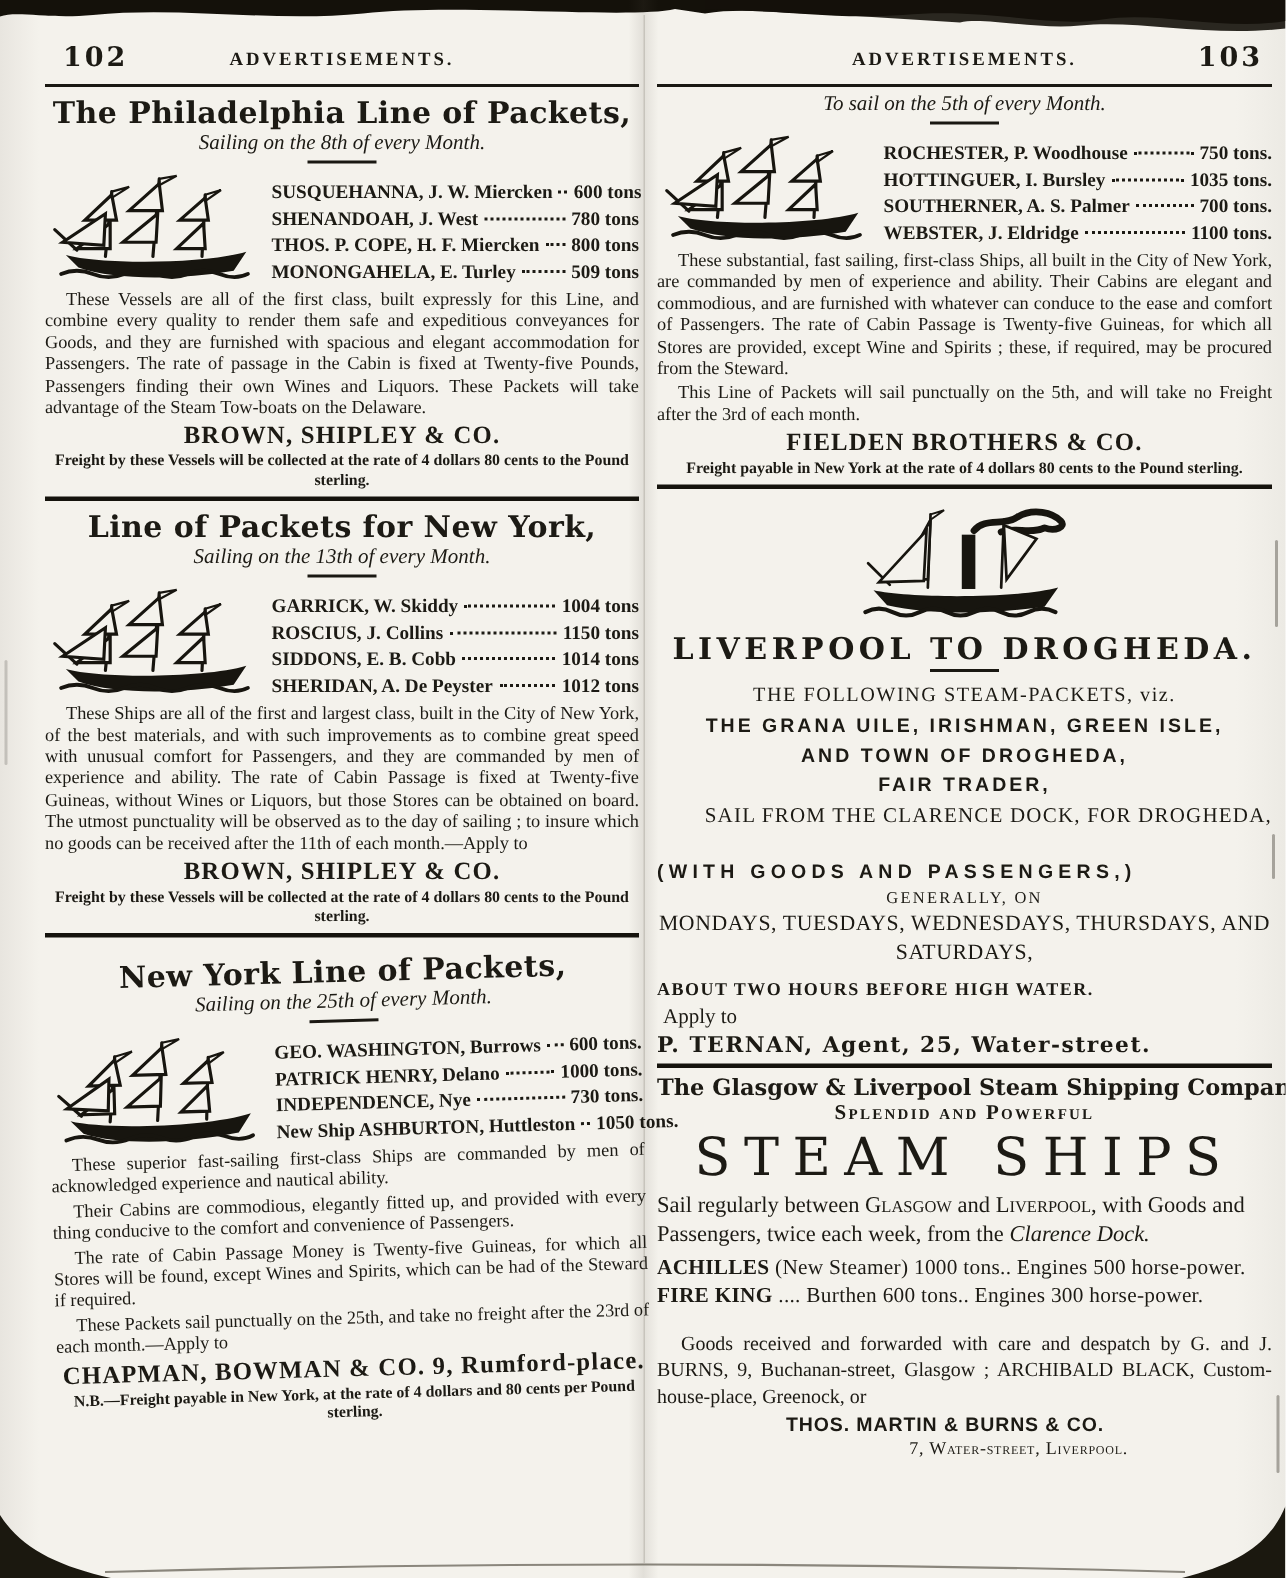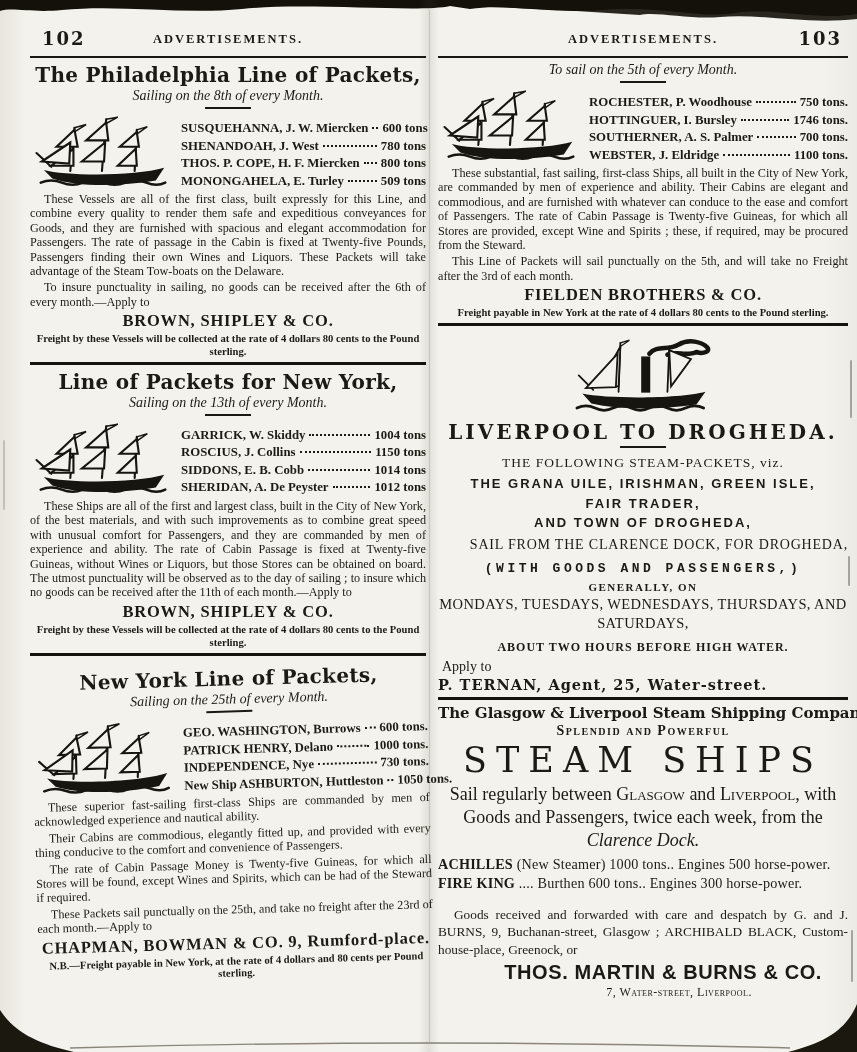--- a/index.html
+++ b/index.html
@@ -42,37 +42,37 @@
   .note{text-align:center;font-size:10.6px;font-weight:bold;line-height:1.22;margin:2px 6px 3px}
   .ad-rule{border-top:3px solid #15130d;margin:3px 0 2px}
 
   .tilted{transform:rotate(-1.6deg);transform-origin:top right}
 
   .dro-art{display:block;margin:6px auto 0;width:200px;height:86px}
   .dro-title{font-family:"DejaVu Serif",serif;font-weight:bold;font-size:20px;text-align:center;letter-spacing:3px;margin:2px 0 2px;white-space:nowrap}
   .dro-l1{text-align:center;font-size:13.5px;letter-spacing:1px;margin:7px 0 3px}
   .dro-bold{font-family:"Liberation Sans",sans-serif;font-weight:bold;text-align:center;font-size:13px;letter-spacing:2px;line-height:1.5;white-space:nowrap}
   .dro-l5{text-align:right;font-size:14px;letter-spacing:.8px;margin:4px 0 2px;white-space:nowrap}
-  .dro-l6{font-family:Liberation Mono, monospace;font-weight:bold;text-align:center;font-size:13px;letter-spacing:3.5px;margin:8px 0 2px;white-space:nowrap}
-  .dro-l7{text-align:center;font-size:11px;font-weight:bold;letter-spacing:1.5px;margin:5px 0 2px}
+  .dro-l6{font-family:Liberation Sans, sans-serif;font-weight:bold;text-align:left;font-size:13px;letter-spacing:3.5px;margin:20px 0 2px;white-space:nowrap}
+  .dro-l7{text-align:center;font-size:11px;font-weight:normal;letter-spacing:1.5px;margin:5px 0 2px}
   .dro-l8{text-align:center;font-size:14.5px;letter-spacing:.4px;line-height:1.35}
-  .dro-l9{text-align:center;font-size:12px;font-weight:bold;letter-spacing:1px;margin:6px 0 3px}
+  .dro-l9{font-size:12px;font-weight:bold;letter-spacing:1px;margin:6px 0 3px}
   .dro-apply{font-size:14px;margin:4px 0 0;text-indent:4px}
   .dro-agent{text-align:left;font-family:"DejaVu Serif",serif;font-weight:bold;font-size:14.5px;letter-spacing:1px;margin:1px 0 4px}
 
   .gla-title{font-family:"DejaVu Serif",serif;font-weight:bold;font-size:15px;text-align:center;margin:4px 0 1px;white-space:nowrap}
   .gla-sub{text-align:center;font-variant:small-caps;font-size:14px;letter-spacing:1.5px;font-weight:bold}
   .gla-big{font-family:"DejaVu Serif",serif;font-size:35px;text-align:center;letter-spacing:9px;margin:1px 0 3px;white-space:nowrap}
-  .gla-p1{text-align:center;font-size:18px;line-height:1.3;margin:1px 0 3px}
+  .gla-p1{font-size:15px;line-height:1.3;margin:1px 0 3px}
   .sc{font-variant:small-caps}
   .it{font-style:italic}
   .gla-ship{font-size:14.2px;margin:2px 0;white-space:nowrap;font-weight:bold;letter-spacing:.2px}
   .gla-ship .rest{font-weight:normal}
   .gla-p2{font-size:13.3px;line-height:1.32;text-align:justify;text-indent:16px;margin:14px 0 2px}
-  .gla-sig{text-align:right;font-family:"Liberation Sans",sans-serif;font-weight:bold;font-size:20px;letter-spacing:.6px;margin:3px 26px 0 0;white-space:nowrap}
+  .gla-sig{text-align:center;font-family:"Liberation Sans",sans-serif;font-weight:bold;font-size:13px;letter-spacing:.6px;margin:3px 26px 0 0;white-space:nowrap}
   .gla-addr{text-align:right;font-variant:small-caps;font-size:12px;letter-spacing:.5px;margin:1px 96px 0 0;white-space:nowrap}
 </style>
 </head>
 <body>
 
 <svg width="0" height="0" style="position:absolute">
   <symbol id="sailship" viewBox="0 0 130 72">
     <g stroke="#17150f" fill="none" stroke-width="2" stroke-linecap="round">
       <path d="M16 50 L2 37"></path>
       <path d="M38 13 L34 54"></path>
@@ -158,21 +158,20 @@
             <span>800 tons</span>
           </div>
         <div class="ship-row">
             <span>MONONGAHELA, E. Turley</span>
             <span class="leader"></span>
             <span>509 tons</span>
           </div>
       </div>
     </div>
     <p class="body-p">These Vessels are all of the first class, built expressly for this Line, and combine every quality to render them safe and expeditious conveyances for Goods, and they are furnished with spacious and elegant accommodation for Passengers. The rate of passage in the Cabin is fixed at Twenty-five Pounds, Passengers finding their own Wines and Liquors. These Packets will take advantage of the Steam Tow-boats on the Delaware.</p>
-    <p class="body-p">To insure punctuality in sailing, no goods can be received after the 6th of every month.—Apply to</p>
     <div class="sig">BROWN, SHIPLEY &amp; CO.</div>
     <div class="note">Freight by these Vessels will be collected at the rate of 4 dollars 80 cents to the Pound sterling.</div>
   </section>
   <div class="ad-rule"></div>
 
   <section>
     <h2 class="ad-title">Line of Packets for New York,</h2>
     <div class="ad-sub">Sailing on the 13th of every Month.</div>
     <div class="tick"></div>
     <div class="ship-block">
@@ -265,21 +264,21 @@
         </svg>
       <div class="ship-list">
         <div class="ship-row">
             <span>ROCHESTER, P. Woodhouse</span>
             <span class="leader"></span>
             <span>750 tons.</span>
           </div>
         <div class="ship-row">
             <span>HOTTINGUER, I. Bursley</span>
             <span class="leader"></span>
-            <span>1746 tons.</span>
+            <span>1035 tons.</span>
           </div>
         <div class="ship-row">
             <span>SOUTHERNER, A. S. Palmer</span>
             <span class="leader"></span>
             <span>700 tons.</span>
           </div>
         <div class="ship-row">
             <span>WEBSTER, J. Eldridge</span>
             <span class="leader"></span>
             <span>1100 tons.</span>
@@ -294,22 +293,22 @@
   <div class="ad-rule"></div>
 
   <section>
     <svg class="dro-art">
         <use href="#steamship" xlink:href="#steamship"></use>
       </svg>
     <h2 class="dro-title">LIVERPOOL TO DROGHEDA.</h2>
     <div class="tick"></div>
     <div class="dro-l1">THE FOLLOWING STEAM-PACKETS, viz.</div>
     <div class="dro-bold">THE GRANA UILE, IRISHMAN, GREEN ISLE,</div>
+    <div class="dro-bold">AND TOWN OF DROGHEDA,</div>
     <div class="dro-bold">FAIR TRADER,</div>
-    <div class="dro-bold">AND TOWN OF DROGHEDA,</div>
     <div class="dro-l5">SAIL FROM THE CLARENCE DOCK, FOR DROGHEDA,</div>
     <div class="dro-l6">(WITH GOODS AND PASSENGERS,)</div>
     <div class="dro-l7">GENERALLY, ON</div>
     <div class="dro-l8">MONDAYS, TUESDAYS, WEDNESDAYS, THURSDAYS, AND SATURDAYS,</div>
     <div class="dro-l9">ABOUT TWO HOURS BEFORE HIGH WATER.</div>
     <div class="dro-apply">Apply to</div>
     <div class="dro-agent">P. TERNAN, Agent, 25, Water-street.</div>
   </section>
   <div class="ad-rule"></div>
 

